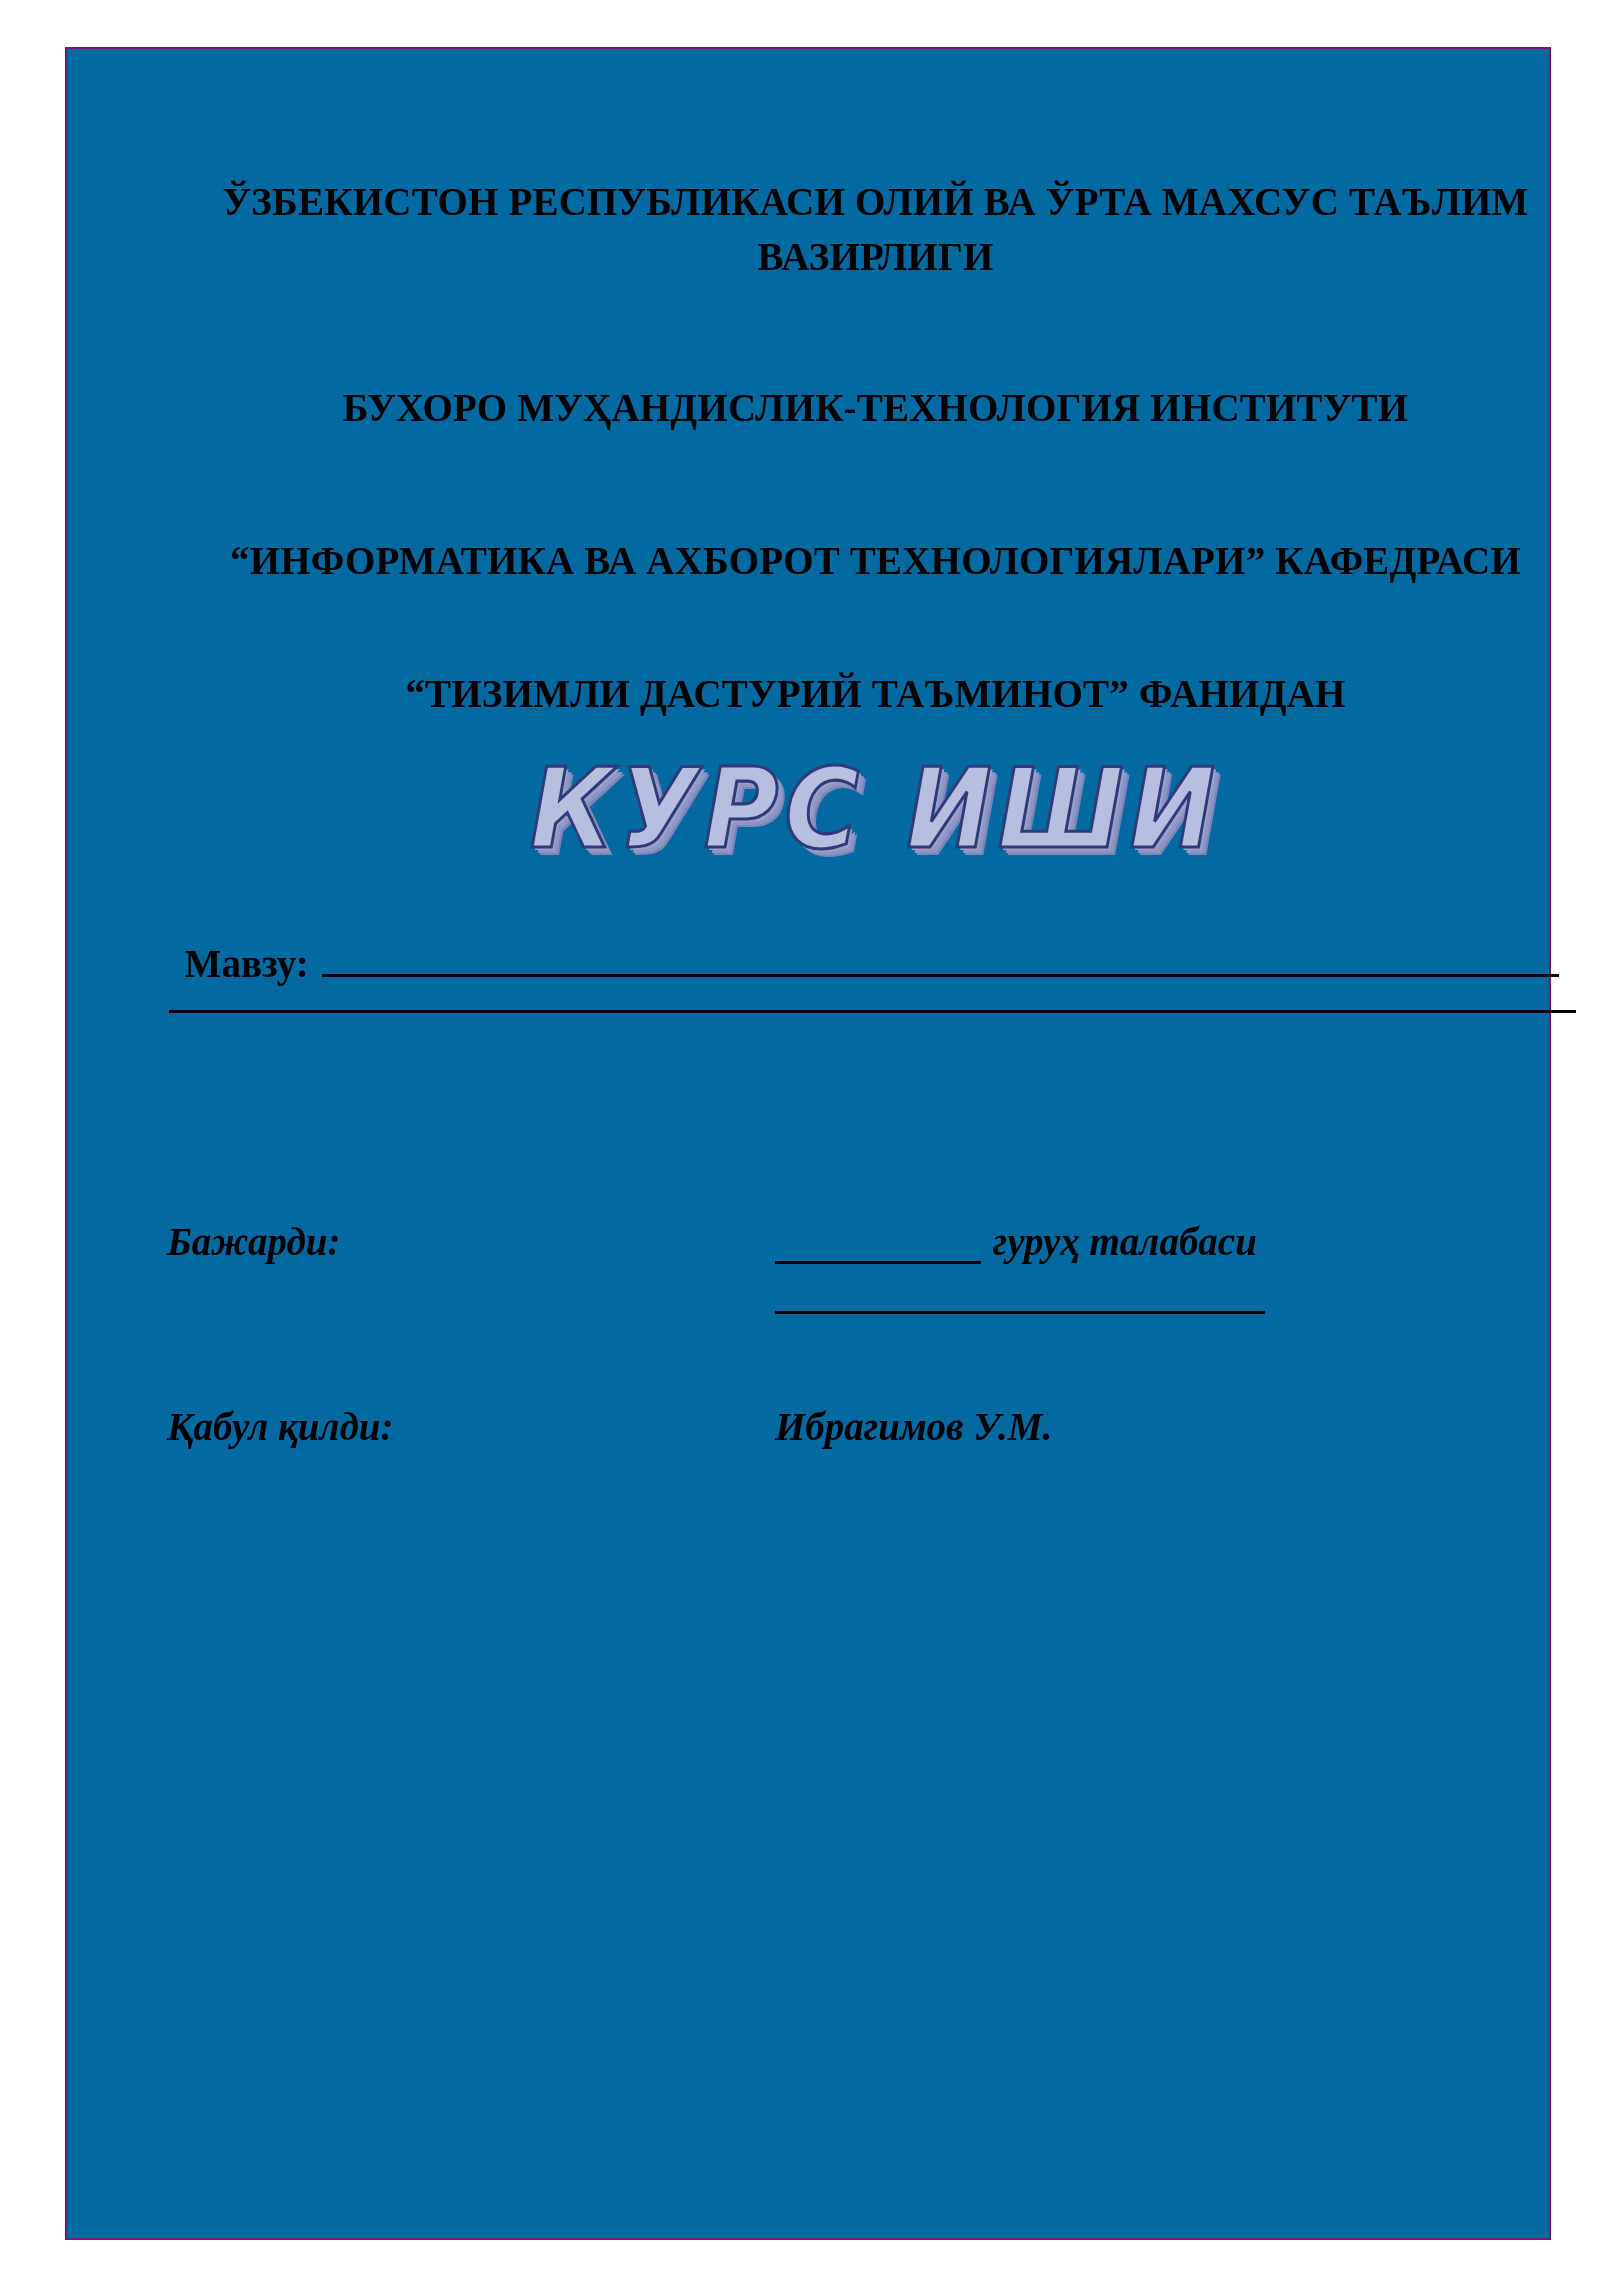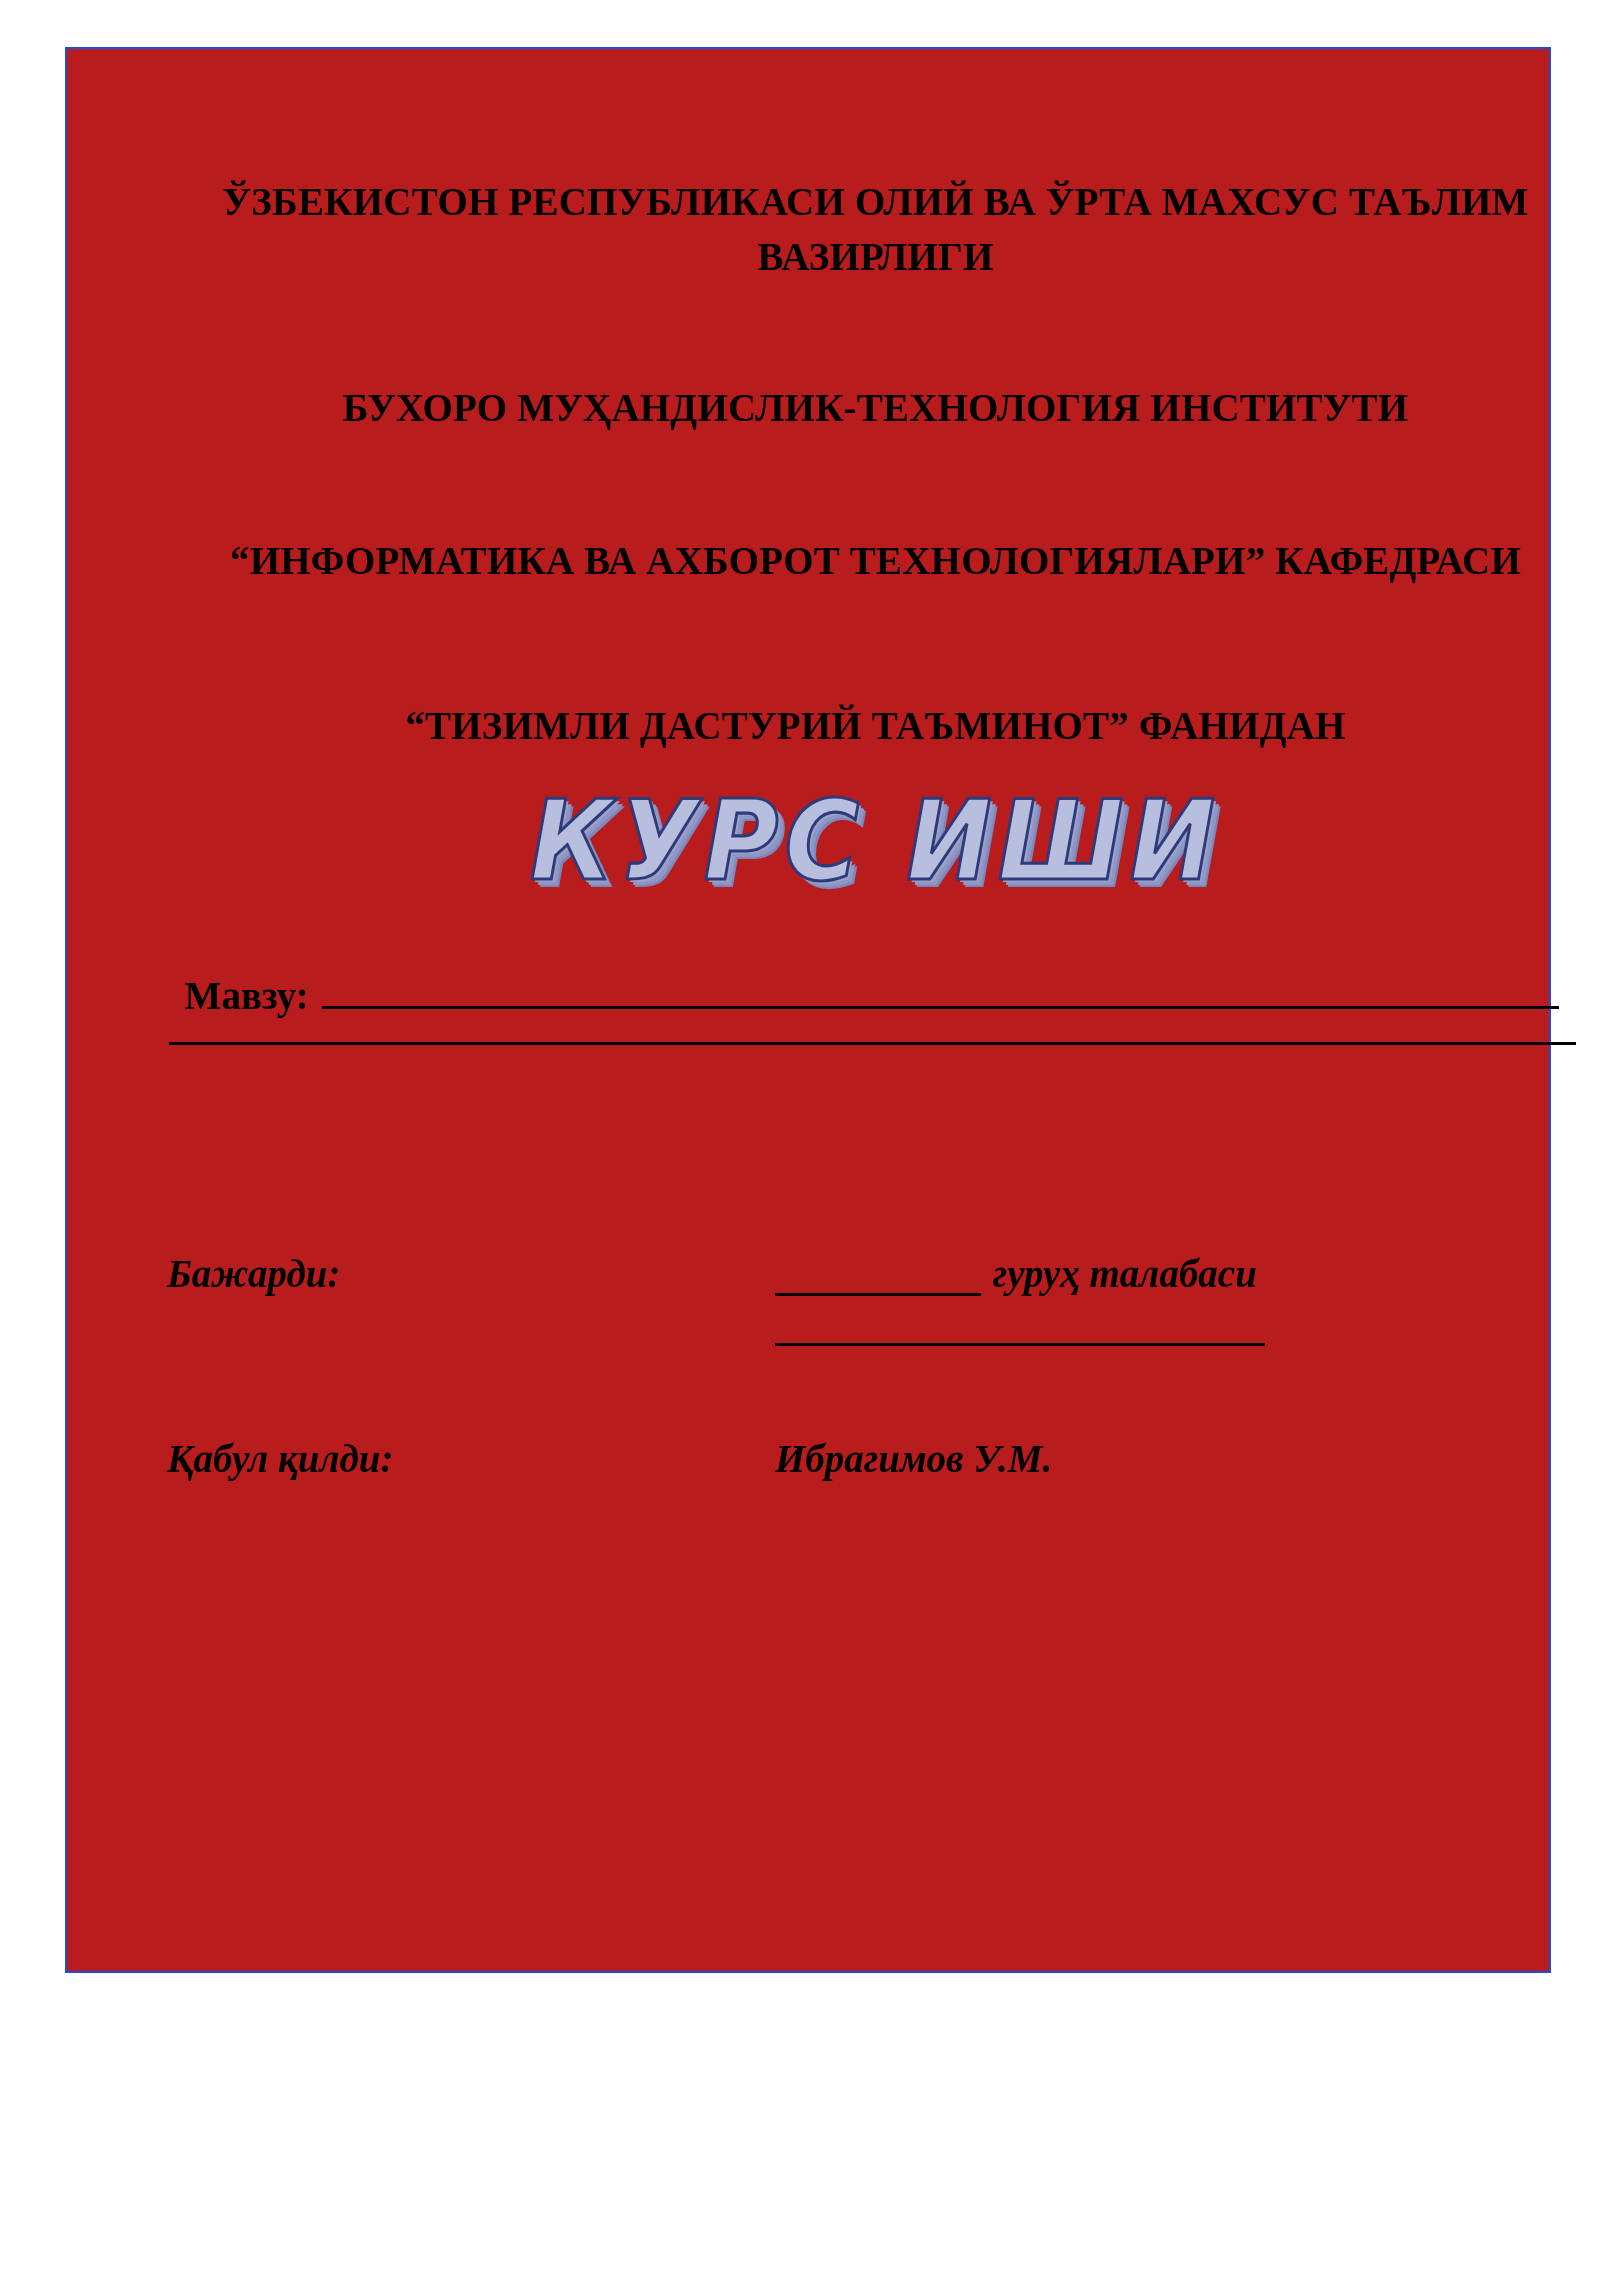--- a/index.html
+++ b/index.html
@@ -24,24 +24,24 @@
     height: 2293px;
     background: #ffffff;
   }
 
   
   .page-frame {
     position: absolute;
     left: 65px;
     top: 47px;
     width: 1486px;
-    height: 1926px;
-    border: 2px solid #1d4ed8;
+    height: 2193px;
+    border: 2px solid #701a75;
     box-sizing: border-box;
-    background: #b91c1c;
+    background: #0369a1;
   }
 
   .content {
     position: absolute;
     left: 98px;
     top: 98px;
     width: 1421px;
     height: 2098px;
   }
 
@@ -67,21 +67,21 @@
   .h-department {
     font-size: 39px;
     line-height: 55px;
     margin-top: 98px;
     padding: 0 29px;
   }
 
   .h-subject {
     font-size: 39px;
     line-height: 55px;
-    margin-top: 110px;
+    margin-top: 78px;
   }
 
   
   .wordart-wrap {
     margin-top: 28px;
     text-align: center;
     height: 147px;
     font-style: italic;
   }
   .wordart {

